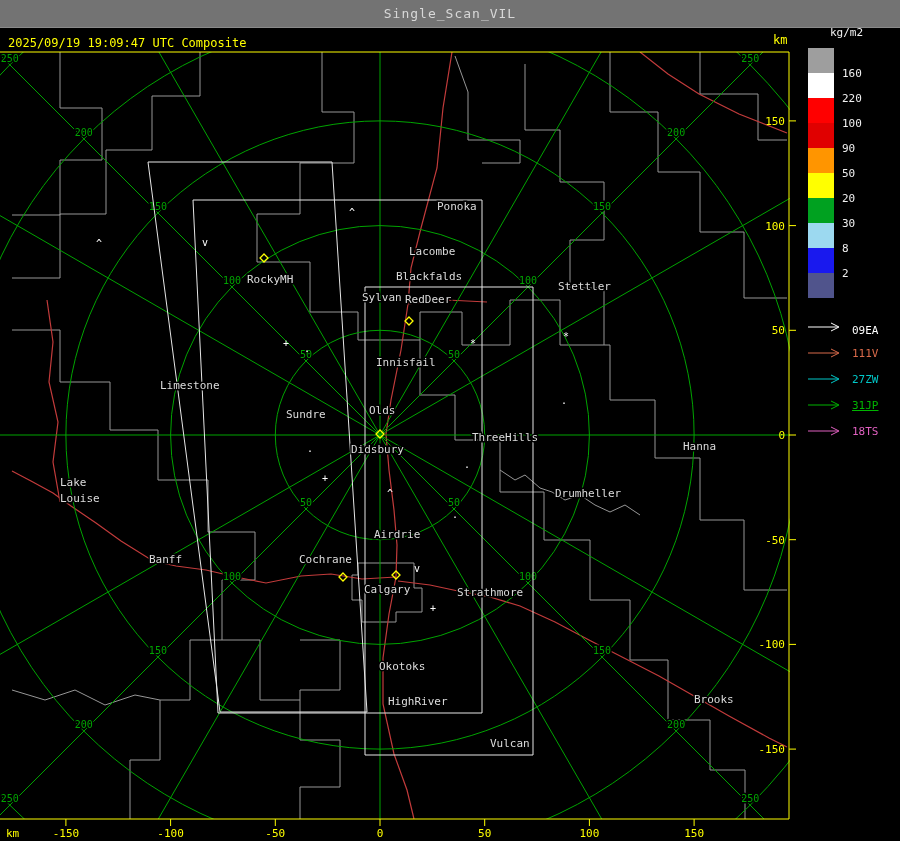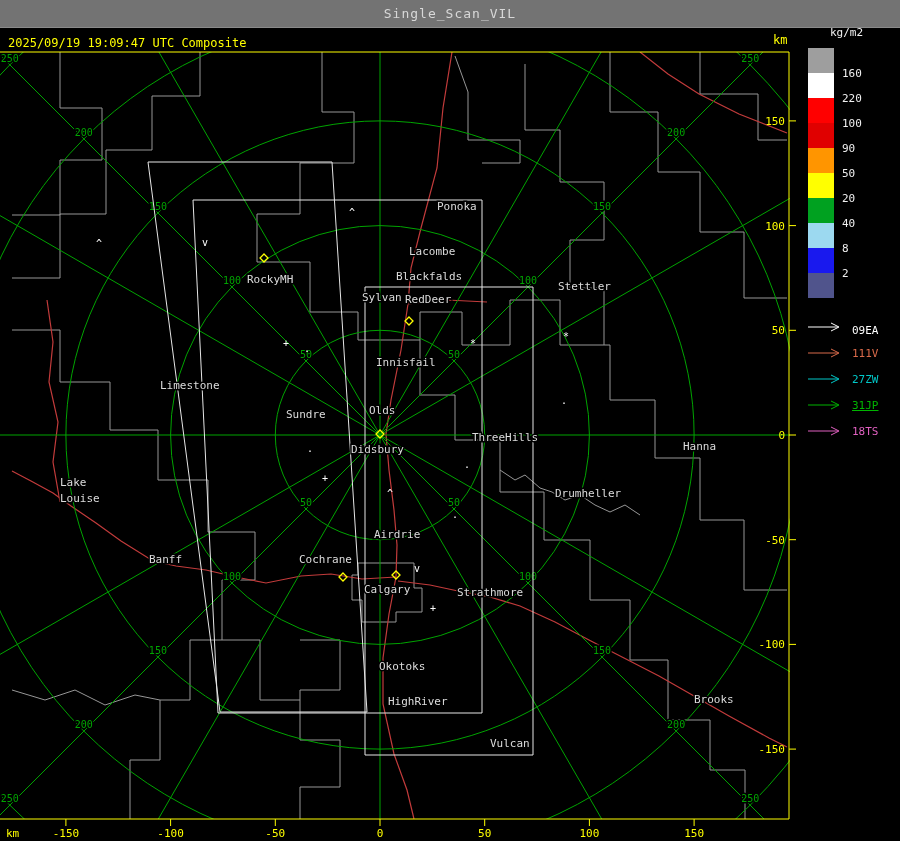--- a/index.html
+++ b/index.html
@@ -221,21 +221,21 @@
       <div class="scale-row">
         <div class="swatch" style="background: rgb(255, 149, 0);"></div>
         <div class="scale-label">50</div>
       </div>
       <div class="scale-row">
         <div class="swatch" style="background: rgb(255, 255, 0);"></div>
         <div class="scale-label">20</div>
       </div>
       <div class="scale-row">
         <div class="swatch" style="background: rgb(0, 161, 32);"></div>
-        <div class="scale-label">40</div>
+        <div class="scale-label">30</div>
       </div>
       <div class="scale-row">
         <div class="swatch" style="background: rgb(156, 217, 240);"></div>
         <div class="scale-label">8</div>
       </div>
       <div class="scale-row">
         <div class="swatch" style="background: rgb(25, 25, 238);"></div>
         <div class="scale-label">2</div>
       </div>
       <div class="scale-row">

